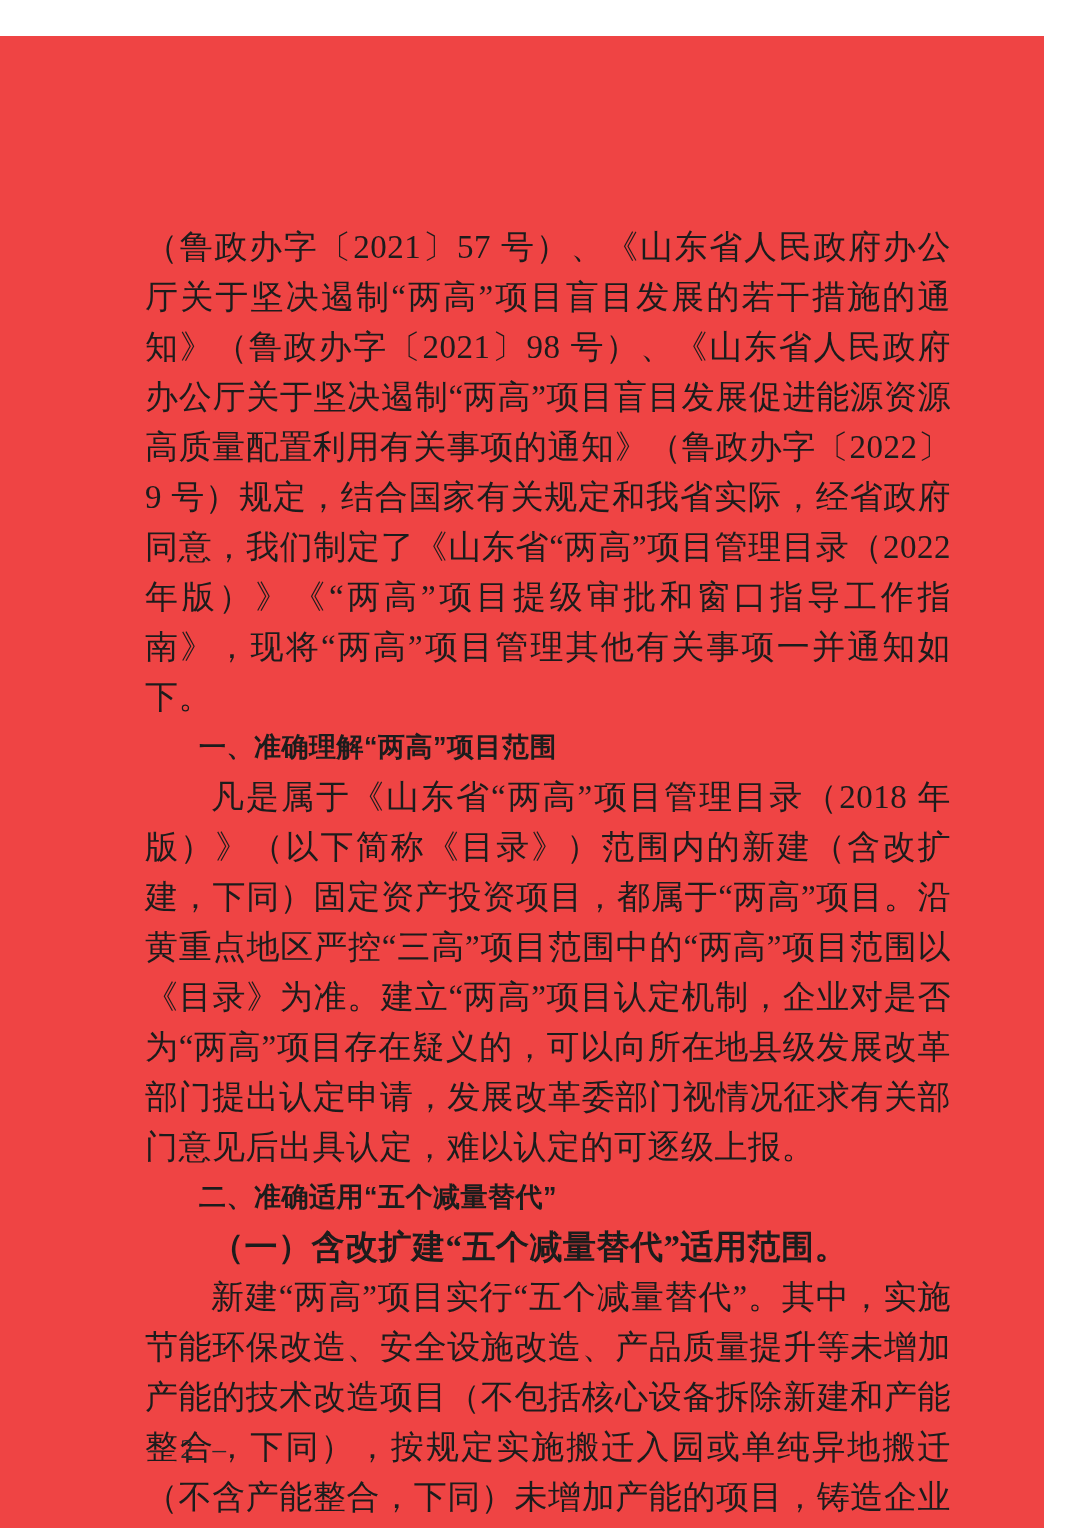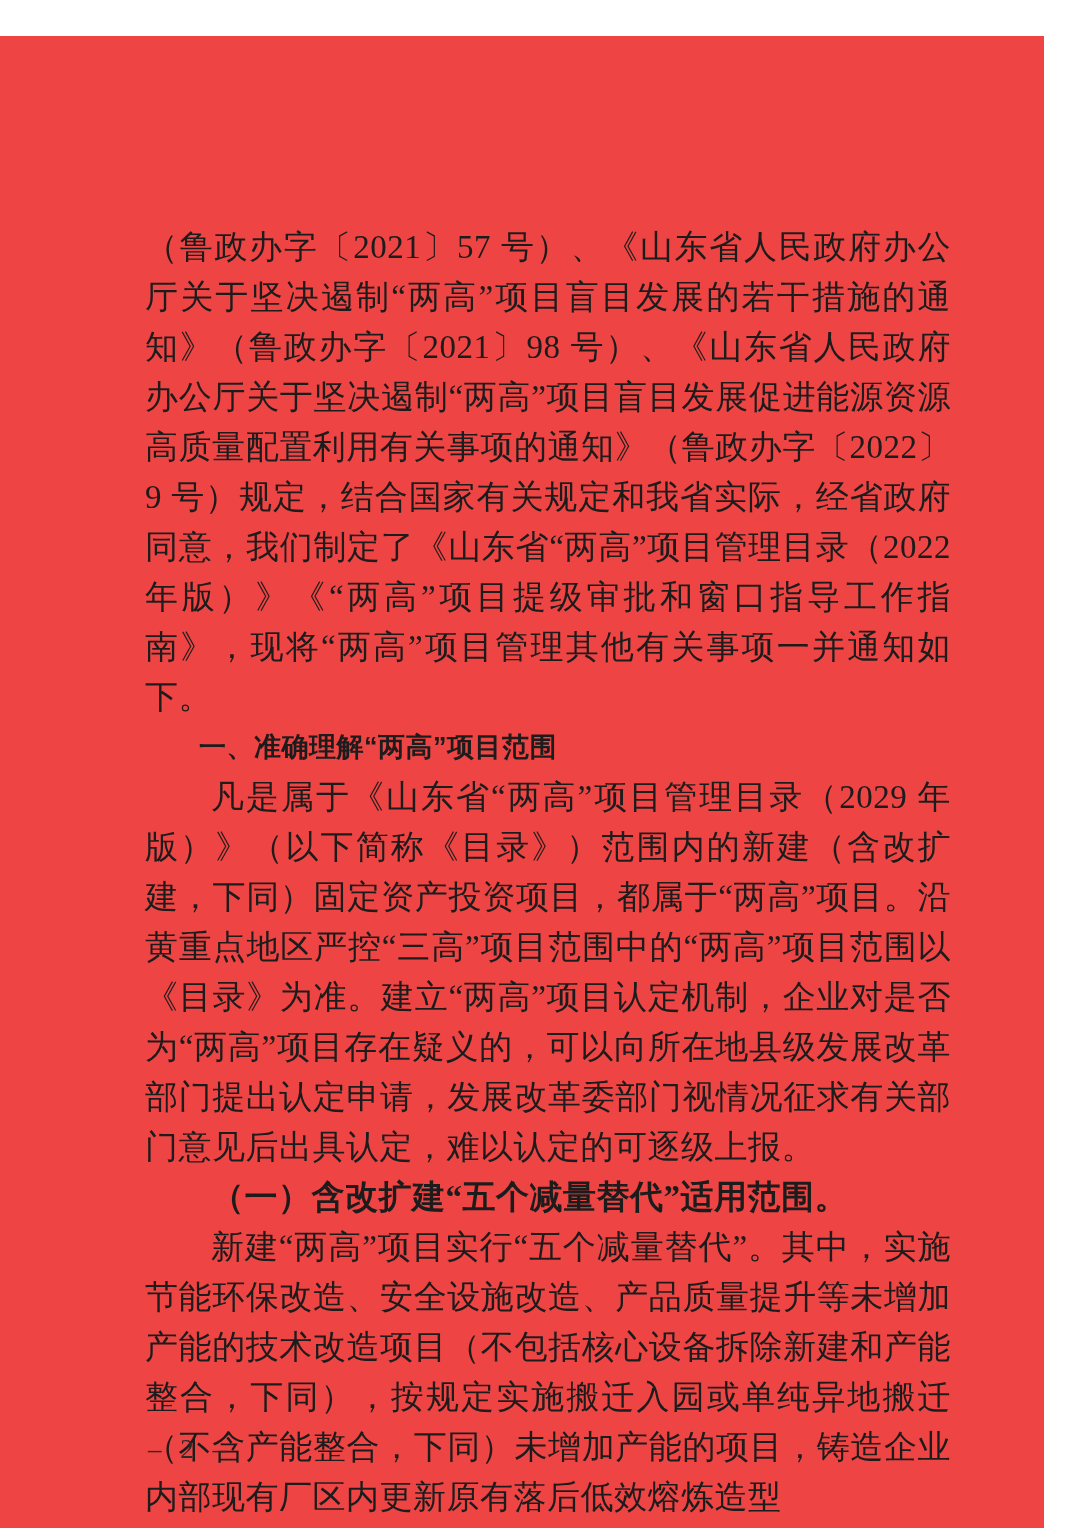--- a/index.html
+++ b/index.html
@@ -64,18 +64,19 @@
     font-family: "Liberation Serif", "DejaVu Serif", serif;
   }
 </style>
 </head>
 <body>
 
 <div class="page">
   <div class="content">
     <p class="para-continued">（鲁政办字〔2021〕57 号）、《山东省人民政府办公厅关于坚决遏制“两高”项目盲目发展的若干措施的通知》（鲁政办字〔2021〕98 号）、《山东省人民政府办公厅关于坚决遏制“两高”项目盲目发展促进能源资源高质量配置利用有关事项的通知》（鲁政办字〔2022〕9 号）规定，结合国家有关规定和我省实际，经省政府同意，我们制定了《山东省“两高”项目管理目录（2022 年版）》《“两高”项目提级审批和窗口指导工作指南》，现将“两高”项目管理其他有关事项一并通知如下。</p>
     <h2 class="section-heading">一、准确理解“两高”项目范围</h2>
-    <p class="para-indent">凡是属于《山东省“两高”项目管理目录（2029 年版）》（以下简称《目录》）范围内的新建（含改扩建，下同）固定资产投资项目，都属于“两高”项目。沿黄重点地区严控“三高”项目范围中的“两高”项目范围以《目录》为准。建立“两高”项目认定机制，企业对是否为“两高”项目存在疑义的，可以向所在地县级发展改革部门提出认定申请，发展改革委部门视情况征求有关部门意见后出具认定，难以认定的可逐级上报。</p>
+    <p class="para-indent">凡是属于《山东省“两高”项目管理目录（2018 年版）》（以下简称《目录》）范围内的新建（含改扩建，下同）固定资产投资项目，都属于“两高”项目。沿黄重点地区严控“三高”项目范围中的“两高”项目范围以《目录》为准。建立“两高”项目认定机制，企业对是否为“两高”项目存在疑义的，可以向所在地县级发展改革部门提出认定申请，发展改革委部门视情况征求有关部门意见后出具认定，难以认定的可逐级上报。</p>
+    <h2 class="section-heading">二、准确适用“五个减量替代”</h2>
     <p class="subsection-heading">（一）含改扩建“五个减量替代”适用范围。</p>
     <p class="para-indent">新建“两高”项目实行“五个减量替代”。其中，实施节能环保改造、安全设施改造、产品质量提升等未增加产能的技术改造项目（不包括核心设备拆除新建和产能整合，下同），按规定实施搬迁入园或单纯异地搬迁（不含产能整合，下同）未增加产能的项目，铸造企业内部现有厂区内更新原有落后低效熔炼造型</p>
   </div>
   <div class="footer">– 2 –</div>
 </div>
 
 </body></html>

